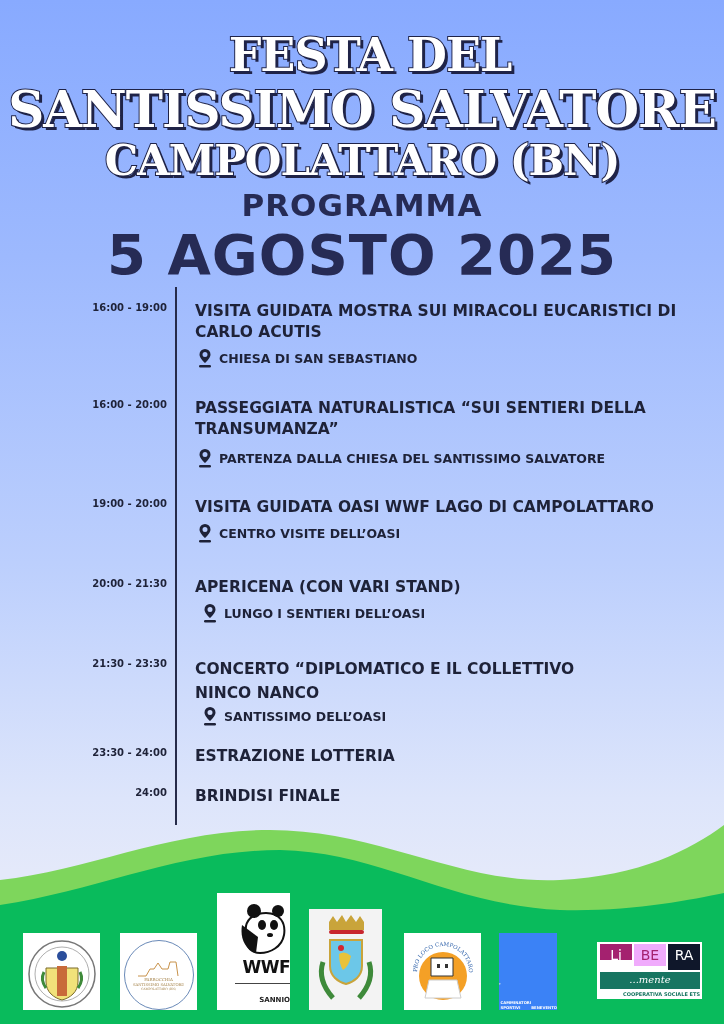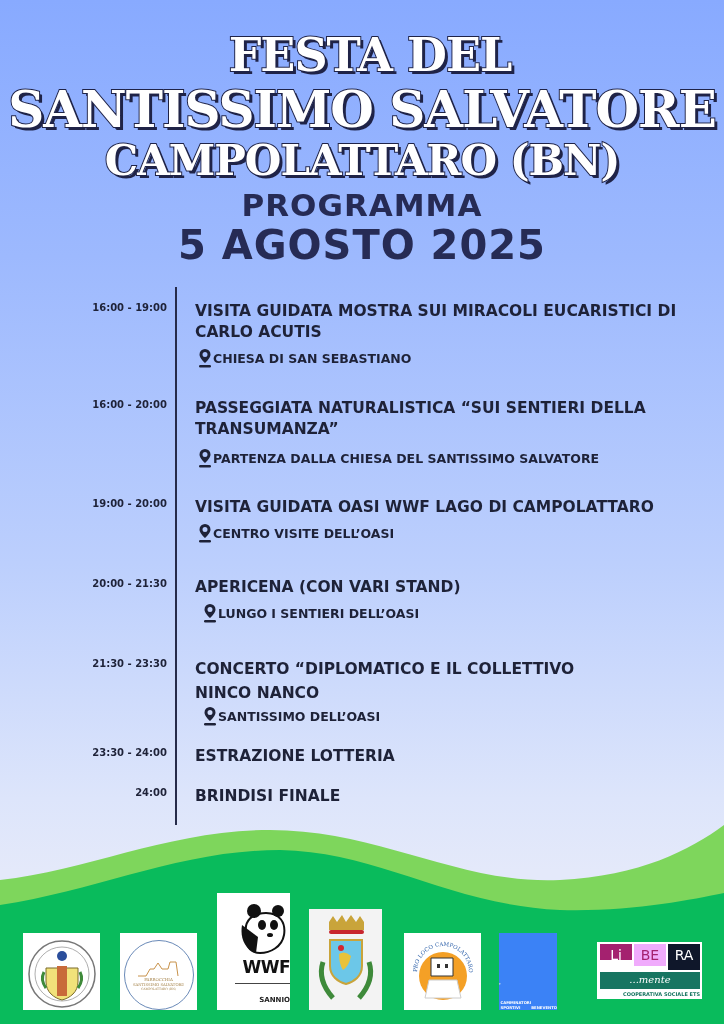--- a/index.html
+++ b/index.html
@@ -6,26 +6,26 @@
   body{width:724px;height:1024px;position:relative;overflow:hidden;
     background:linear-gradient(180deg,#88aaff 0%,#9db9fe 25%,#bccffd 55%,#dde5fb 78%,#e4e9fa 85%);
     font-family:"DejaVu Sans",sans-serif;color:#222a4a;}
   .title{position:absolute;left:0;width:724px;text-align:center;font-family:"DejaVu Serif",serif;font-weight:bold;color:#fff;
     -webkit-text-stroke:2px #1f2347;paint-order:stroke fill;text-shadow:3px 3px 0 #1f2347;letter-spacing:-1px;}
   .t1{top:28px;font-size:46px;margin-left:8px;}
   .t2{top:80px;font-size:50px;}
   .t3{top:136px;font-size:42px;}
   .sub{position:absolute;left:0;width:724px;text-align:center;font-weight:bold;color:#262b55;}
   .programma{top:187px;font-size:31px;letter-spacing:1px;}
-  .date{top:222px;font-size:40px;letter-spacing:1px;}
+  .date{top:222px;font-size:56px;letter-spacing:1px;}
   .vline{position:absolute;left:175px;top:287px;width:2px;height:538px;background:#262b4a;}
   .row{position:absolute;left:0;width:724px;}
   .time{position:absolute;right:557px;top:0;font-size:10px;font-weight:bold;white-space:nowrap;color:#1e2238;}
   .evt{position:absolute;left:195px;top:0;width:500px;font-size:15.5px;font-weight:bold;line-height:21px;color:#1e2238;}
-  .loc{position:absolute;left:197px;font-size:12.5px;font-weight:bold;color:#1e2238;display:flex;align-items:center;white-space:nowrap;}
+  .loc{position:absolute;left:197px;font-size:12.5px;font-weight:bold;color:#1e2238;display:flex;align-items:center;gap:6px;white-space:nowrap;}
   .pin{width:16px;height:20px;display:inline-block;}
   .hill1{position:absolute;left:0;top:0;}
   .logo{position:absolute;background:#fff;display:flex;align-items:flex-end;justify-content:center;overflow:hidden;}
 </style>
 </head>
 <body>
 
 <div class="title t1">FESTA DEL</div>
 <div class="title t2">SANTISSIMO SALVATORE</div>
 <div class="title t3">CAMPOLATTARO (BN)</div>

